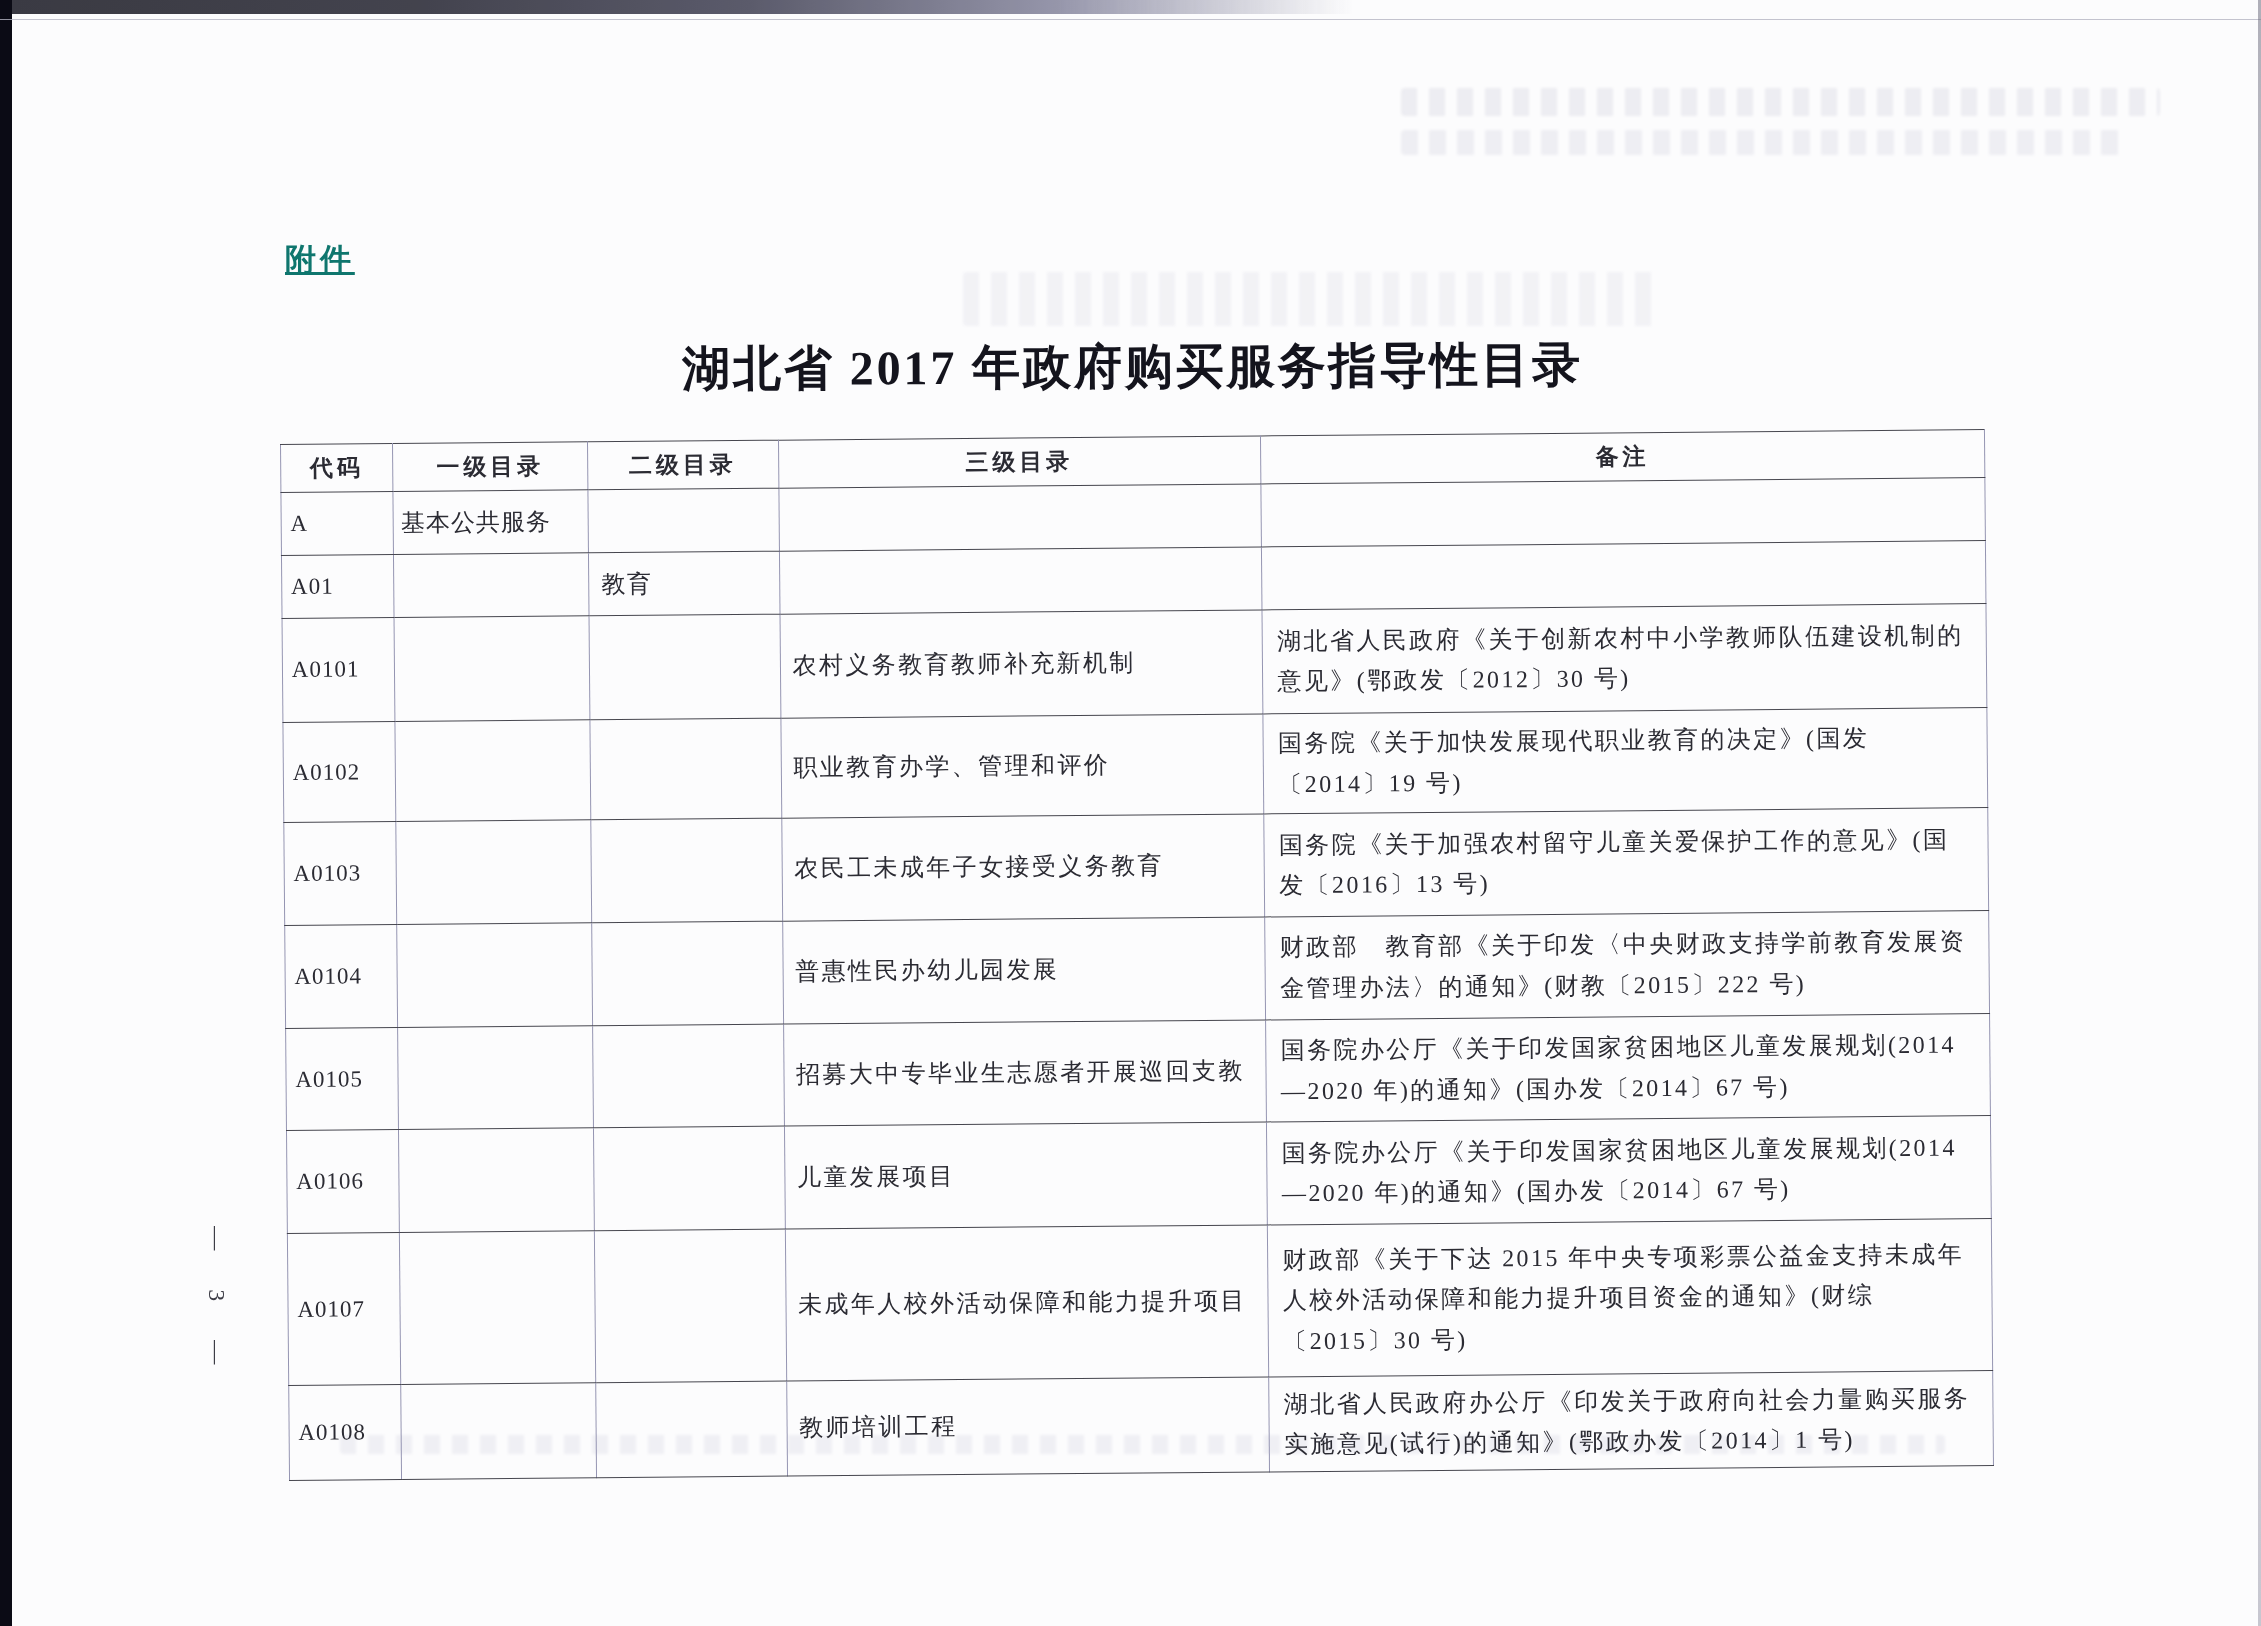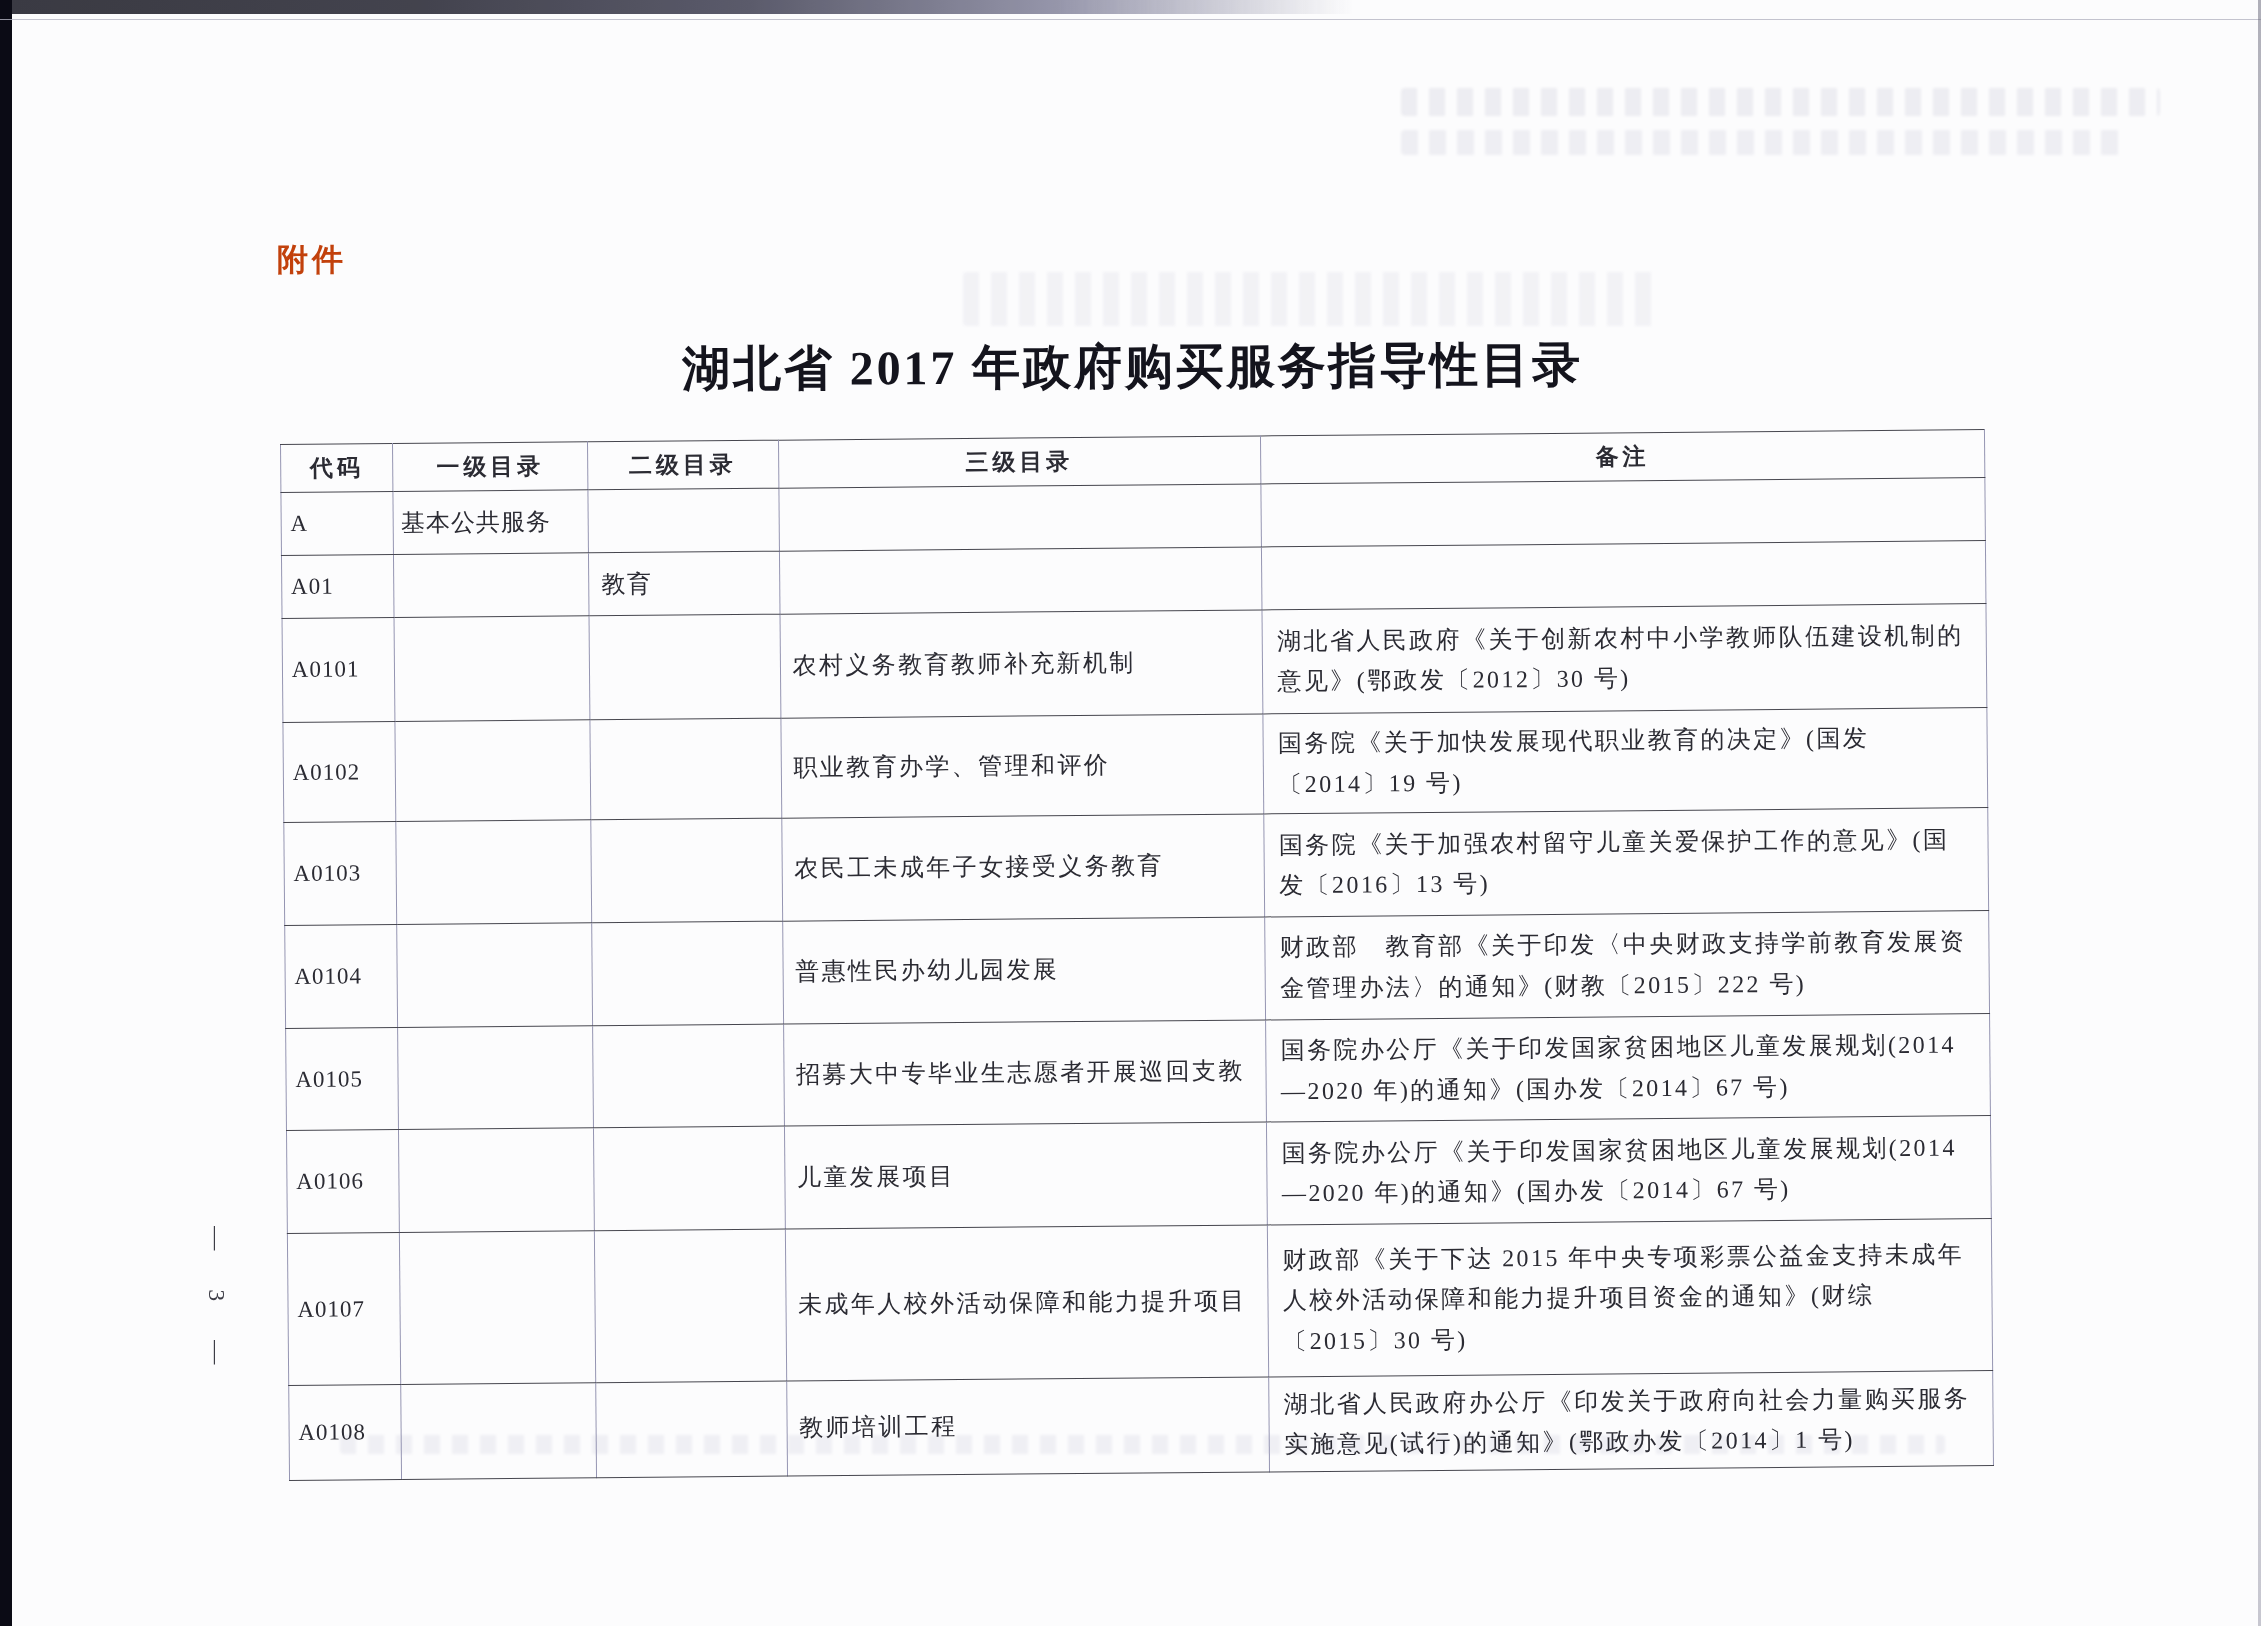--- a/index.html
+++ b/index.html
@@ -36,22 +36,22 @@
   .smudge{
     position:absolute;filter:blur(1.5px);border-radius:3.9px;
     background:repeating-linear-gradient(90deg,rgba(110,110,150,.35) 0 16.5px,rgba(110,110,150,0) 16.5px 28px);
   }
   .s1{left:1401px;top:88px;width:759px;height:28px;opacity:.32;}
   .s2{left:1401px;top:130px;width:720px;height:25px;opacity:.28;}
   .s3{left:963px;top:272px;width:691px;height:54px;opacity:.2;}
   .s4{left:340px;top:1435px;width:1605px;height:18.5px;opacity:.26;}
   
   .attachment-label{
-    position:absolute;left:277px;top:239px;
-    font-size:31px;font-weight:600;letter-spacing:3.9px;color:#c2410c;
+    position:absolute;left:285px;top:239px;
+    font-size:31px;font-weight:600;letter-spacing:3.9px;color:#0f766e;text-decoration:underline;
   }
   .doc-title{
     position:absolute;left:280px;top:335px;width:1705px;
     text-align:center;font-size:48px;font-weight:700;
     letter-spacing:2.9px;color:#14141d;
     transform:rotate(-0.3deg);
     white-space:nowrap;
   }
   .page-number{
     position:absolute;left:119px;top:1289px;width:195px;height:29px;

